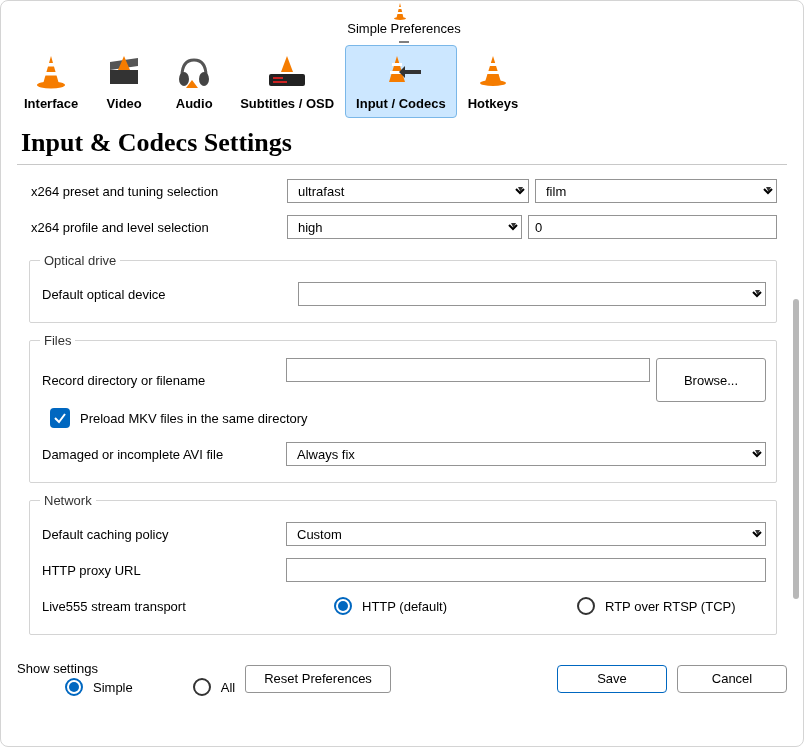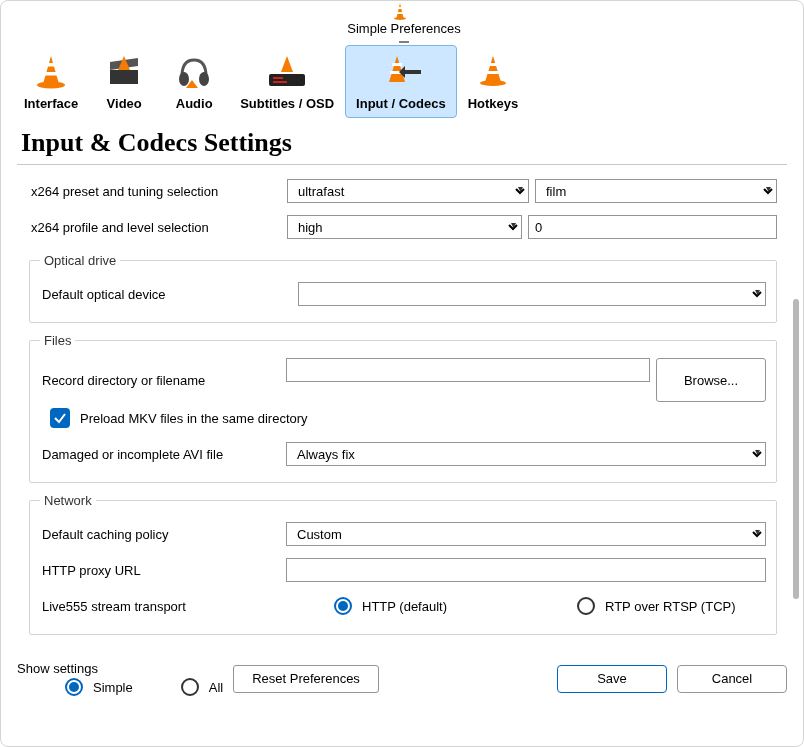--- a/index.html
+++ b/index.html
@@ -129,21 +129,21 @@
   content: ""; width: 10px; height: 10px; border-radius: 50%;
   background: #0067c0;
 }
 .footer {
   display: flex;
   align-items: center;
   padding: 4px 16px 12px 16px;
   gap: 10px;
 }
 .show-settings { display: flex; flex-direction: column; gap: 2px; }
-.show-settings .opts { display: flex; align-items: flex-start; }
+.show-settings .opts { display: flex; gap: 12px; align-items: flex-start; }
 .footer .spacer { flex: 1; }
 .footer .btn-main {
   width: 110px; height: 28px; border: 1px solid #949494;
   border-radius: 4px; background: #fff; cursor: pointer;
   font-family: inherit; font-size: 13px;
 }
 .footer .btn-main.save { border: 1px solid #0067c0; color: #000; }
 .cone-svg { display: block; }
 </style>
 </head>

